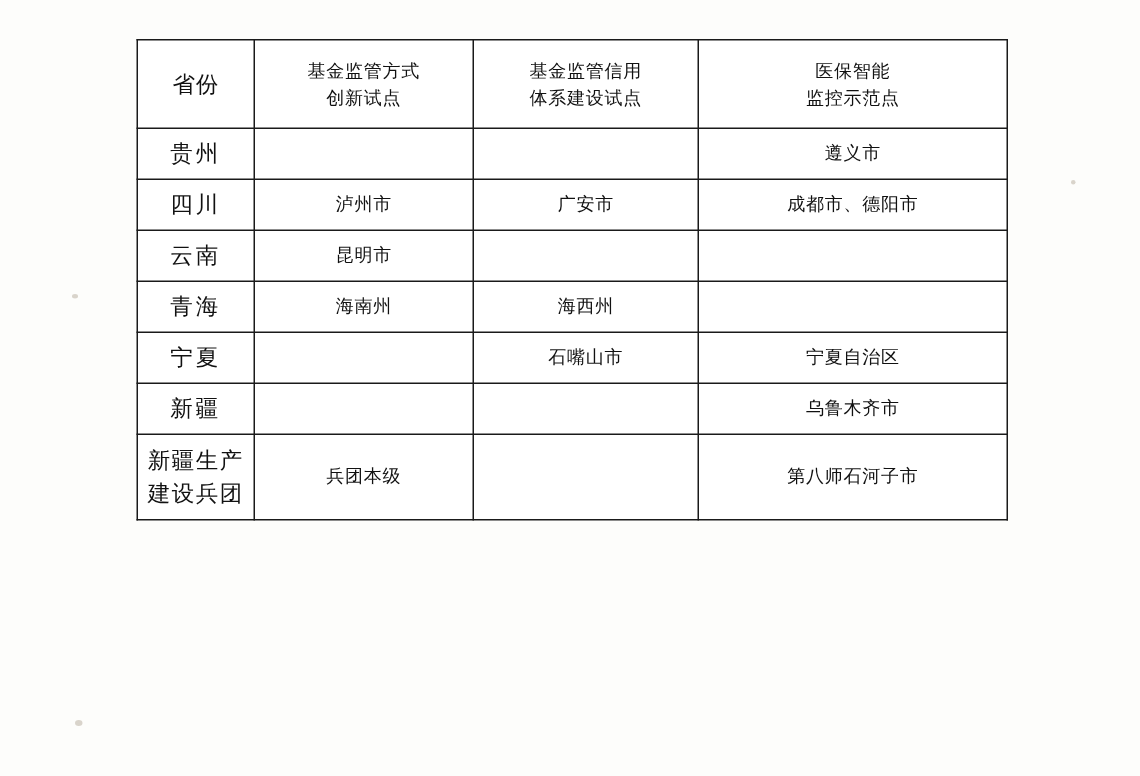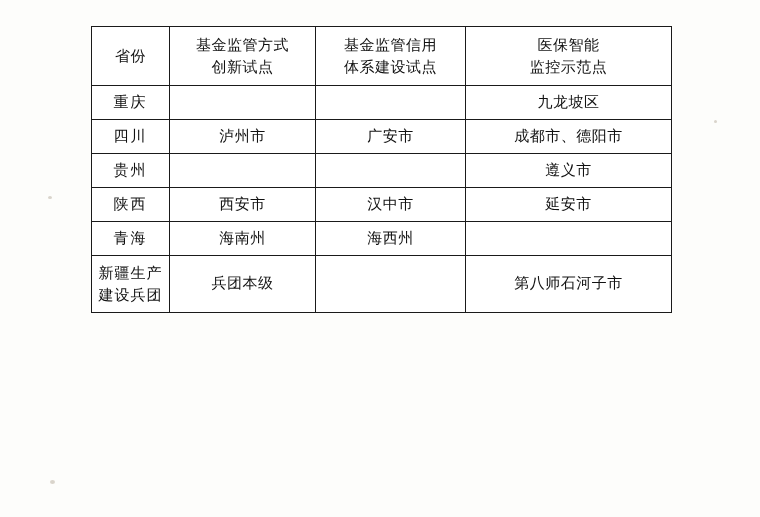--- a/index.html
+++ b/index.html
@@ -32,21 +32,21 @@
     width: 580px;
     table-layout: fixed;
     background: #ffffff;
   }
   table.doc-table td, table.doc-table th {
     border: 1px solid #1a1a1a;
     text-align: center;
     vertical-align: middle;
     color: #111111;
     font-weight: normal;
-    font-size: 15px;
+    font-size: 12px;
     line-height: 1.45;
     padding: 0;
   }
   col.c-prov { width: 78px; }
   col.c-a { width: 146px; }
   col.c-b { width: 150px; }
   col.c-c { width: 206px; }
 
   thead td {
     height: 58px;
@@ -119,48 +119,54 @@
             <span class="hl">体系建设试点</span>
           </td>
           <td>
             <span class="hl">医保智能</span>
             <span class="hl">监控示范点</span>
           </td>
         </tr>
       </thead>
       <tbody>
         <tr>
-          <td class="prov">重庆</td>
+          <td class="prov">贵州</td>
           <td></td>
           <td></td>
-          <td>九龙坡区</td>
+          <td>遵义市</td>
         </tr>
         <tr>
           <td class="prov">四川</td>
           <td>泸州市</td>
           <td>广安市</td>
           <td>成都市、德阳市</td>
         </tr>
         <tr>
-          <td class="prov">贵州</td>
+          <td class="prov">云南</td>
+          <td>昆明市</td>
           <td></td>
           <td></td>
-          <td>遵义市</td>
-        </tr>
-        <tr>
-          <td class="prov">陕西</td>
-          <td>西安市</td>
-          <td>汉中市</td>
-          <td>延安市</td>
         </tr>
         <tr>
           <td class="prov">青海</td>
           <td>海南州</td>
           <td>海西州</td>
           <td></td>
+        </tr>
+        <tr>
+          <td class="prov">宁夏</td>
+          <td></td>
+          <td>石嘴山市</td>
+          <td>宁夏自治区</td>
+        </tr>
+        <tr>
+          <td class="prov">新疆</td>
+          <td></td>
+          <td></td>
+          <td>乌鲁木齐市</td>
         </tr>
         <tr class="tall">
           <td class="prov">
             <span class="pl">新疆生产</span>
             <span class="pl">建设兵团</span>
           </td>
           <td>兵团本级</td>
           <td></td>
           <td>第八师石河子市</td>
         </tr>

